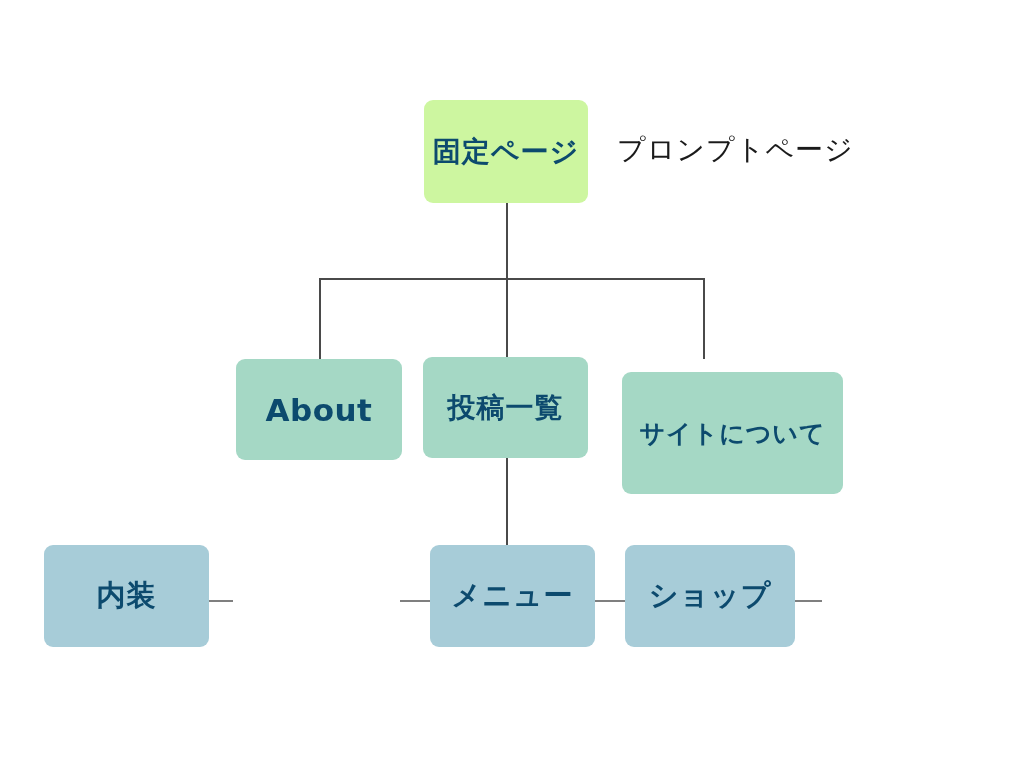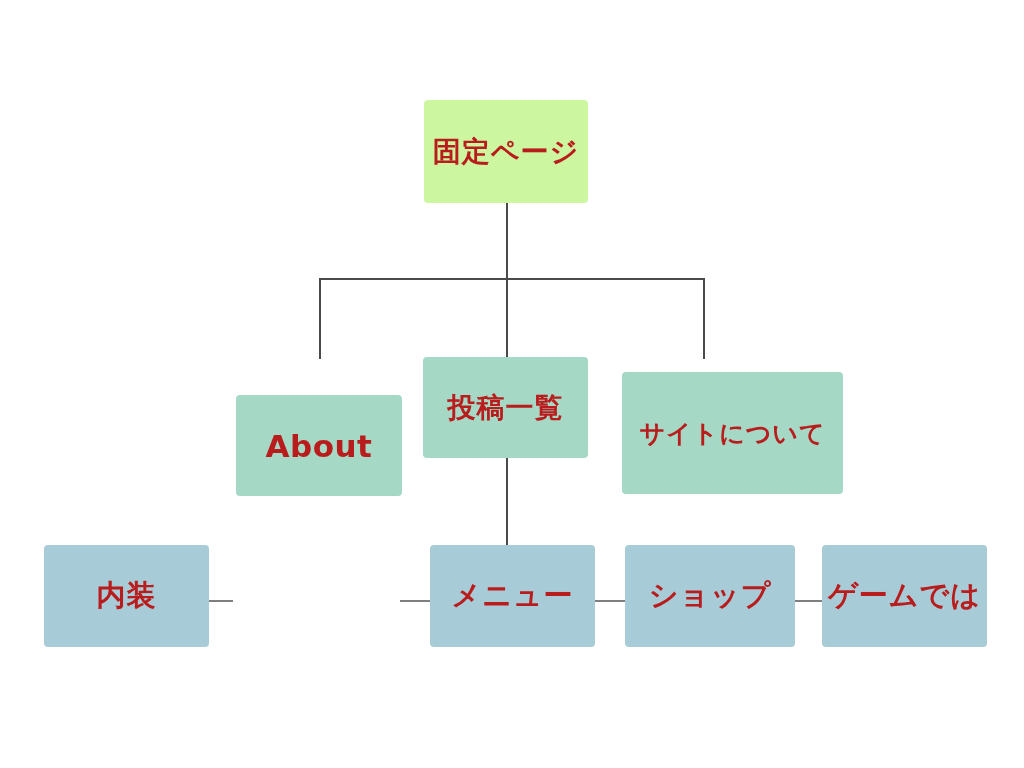--- a/index.html
+++ b/index.html
@@ -15,34 +15,34 @@
     position: absolute;
     left: 0; top: 0;
     width: 1024px; height: 768px;
     z-index: 0;
   }
   .node {
     position: absolute;
     display: flex;
     align-items: center;
     justify-content: center;
-    border-radius: 4px;
-    color: #b91c1c;
+    border-radius: 9px;
+    color: #0c4a6e;
     font-weight: 700;
     font-size: 29px;
     letter-spacing: 1px;
     z-index: 1;
     white-space: nowrap;
   }
   .node.root    { background: #cdf6a0; left: 424px; top: 100px; width: 164px; height: 103px; font-size: 28px; }
   .node.lv2     { background: #a5d8c5; }
   .node.lv3     { background: #a7ccd8; }
   .node.latin   { font-size: 31px; letter-spacing: 0.5px; }
 
-  .node.about    { left: 236px; top: 359px; width: 166px; height: 101px; margin-top: 36px; }
+  .node.about    { left: 236px; top: 359px; width: 166px; height: 101px; }
   .node.posts    { left: 423px; top: 357px; width: 165px; height: 101px; font-size: 28px; }
   .node.sitedesc { left: 622px; top: 372px; width: 221px; height: 122px;  font-size: 25px; }
 
   .node.interior { left: 44px;  top: 545px; width: 165px; height: 102px; }
   .node.bgm      { left: 233px; top: 545px; width: 167px; height: 102px; }
   .node.menu     { left: 430px; top: 545px; width: 165px; height: 102px; }
   .node.shop     { left: 625px; top: 545px; width: 170px; height: 102px; }
   .node.ingame   { left: 822px; top: 545px; width: 165px; height: 102px; }
 
   .annotation {
@@ -72,23 +72,23 @@
     <line x1="507" y1="458" x2="507" y2="545" stroke="#4a4a4a" stroke-width="2"></line>
 
     <line x1="203" y1="601" x2="233" y2="601" stroke="#7f7f7f" stroke-width="2"></line>
     <line x1="400" y1="601" x2="430" y2="601" stroke="#7f7f7f" stroke-width="2"></line>
     <line x1="595" y1="601" x2="625" y2="601" stroke="#7f7f7f" stroke-width="2"></line>
     <line x1="795" y1="601" x2="822" y2="601" stroke="#7f7f7f" stroke-width="2"></line>
   </svg>
 
   <div class="node root">固定ページ</div>
 
+  <div class="annotation">プロンプトページ</div>
 
   <div class="node lv2 about latin">About</div>
   <div class="node lv2 posts">投稿一覧</div>
   <div class="node lv2 sitedesc">サイトについて</div>
 
   <div class="node lv3 interior">内装</div>
   <div class="node lv3 shop">ショップ</div>
   <div class="node lv3 menu">メニュー</div>
-  <div class="node lv3 ingame">ゲームでは</div>
 
 </div>
 
 </body></html>

